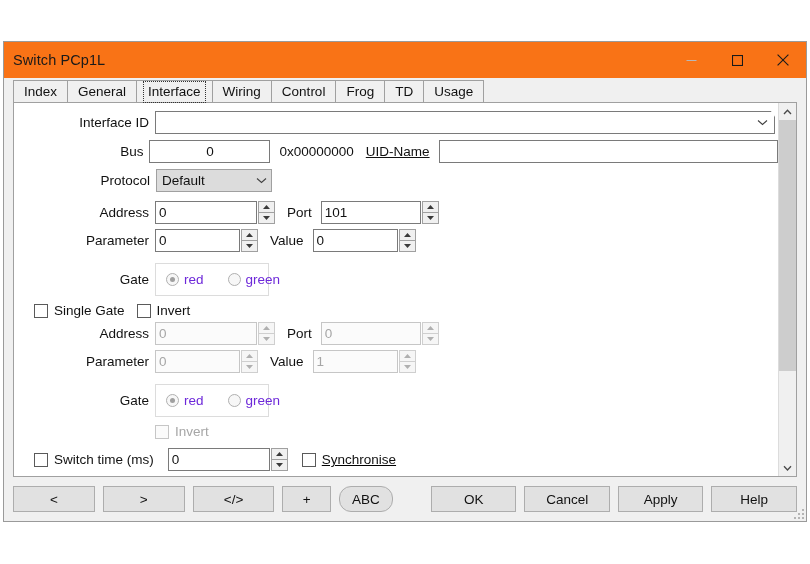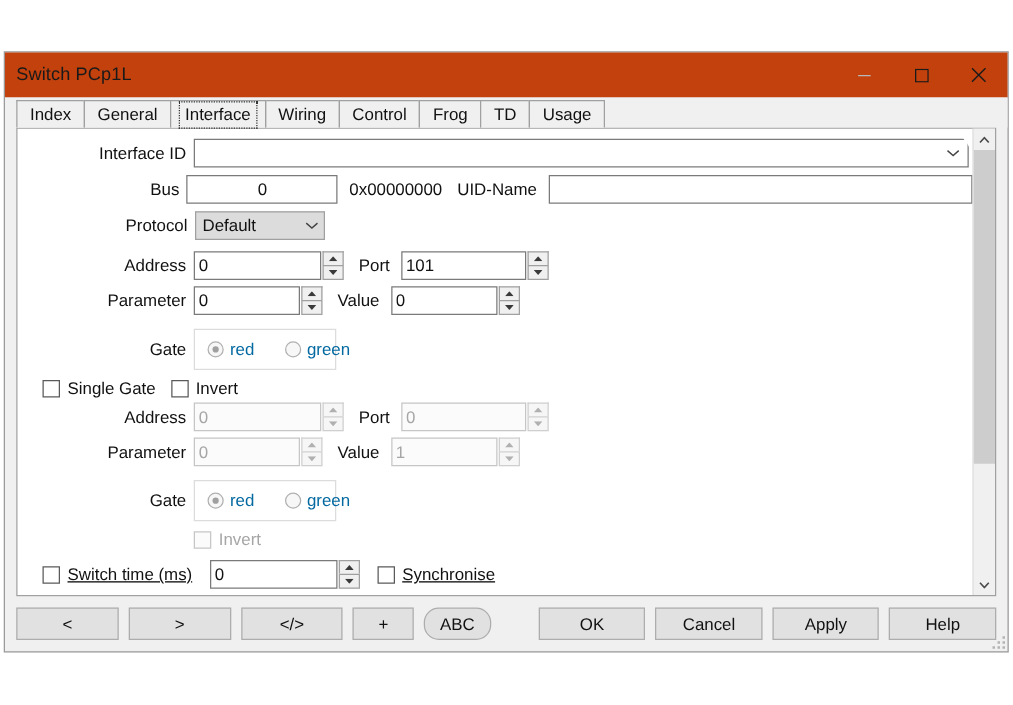--- a/index.html
+++ b/index.html
@@ -22,21 +22,21 @@
     background: #f0f0f0;
     border: 1px solid #9a9a9a;
     box-sizing: border-box;
     display: flex;
     flex-direction: column;
   }
 
   
   .titlebar {
     height: 36px;
-    background: #c2410c;
+    background: #f97316;
     display: flex;
     align-items: center;
     flex: none;
     position: relative;
   }
   .title-text {
     font-size: 14.5px;
     color: #1a1a1a;
     padding-left: 9px;
     white-space: nowrap;
@@ -279,21 +279,21 @@
   .radio.checked .dot::after {
     content: "";
     position: absolute;
     left: 3px;
     top: 3px;
     width: 5px;
     height: 5px;
     border-radius: 50%;
     background: #a0a0a0;
   }
-  .radio .rlabel { font-size: 13.5px; color: #0369a1; white-space: nowrap; }
+  .radio .rlabel { font-size: 13.5px; color: #6d28d9; white-space: nowrap; }
 
   
   .cbox {
     display: flex;
     align-items: center;
   }
   .cbox .box {
     width: 14px;
     height: 14px;
     border: 1px solid #5a5a5a;
@@ -414,27 +414,27 @@
                   <polyline points="1,1.5 5.5,5.5 10,1.5" fill="none" stroke="#444" stroke-width="1.1"></polyline>
                 </svg>
             </span>
           </div>
         </div>
 
         <div class="row" style="left:2px; top:37px; width:762px;">
           <div class="lbl" style="width:135px;">Bus</div>
           <input class="tinput center" style="margin-left: 6px; width: 121px;" value="0">
           <div class="lbl lbl-left" style="margin-left:9px;">0x00000000</div>
-          <div class="lbl lbl-left" style="margin-left:12px;">UID-Name</div>
+          <div class="lbl lbl-left" style="margin-left:12px;text-decoration:underline;">UID-Name</div>
           <input class="tinput" style="margin-left: 9px; width: 359px;" value="">
         </div>
 
         <div class="row" style="left:0; top:66px;">
           <div class="lbl" style="width:136px;">Protocol</div>
-          <div class="combo-gray" style="margin-left:6px; width:104px;">
+          <div class="combo-gray" style="margin-left:6px; width:116px;">
             <span class="cb-text">Default</span>
             <span class="cb-arrow">
               <svg width="11" height="7" viewBox="0 0 11 7">
                   <polyline points="1,1.5 5.5,5.5 10,1.5" fill="none" stroke="#444" stroke-width="1.1"></polyline>
                 </svg>
             </span>
           </div>
         </div>
 
         <div class="row" style="left:0; top:98px;">
@@ -601,21 +601,21 @@
         </div>
 
         <div class="row" style="left:0; top:317px;">
           <div class="cbox disabled" style="margin-left:141px;">
             <span class="box"></span>
             <span class="clabel">Invert</span>
           </div>
         </div>
 
         <div class="row" style="left:0; top:345px;">
-          <div class="cbox" style="margin-left:20px;text-decoration:underline;">
+          <div class="cbox" style="margin-left:20px;">
             <span class="box"></span>
             <span class="clabel">Switch time (ms)</span>
           </div>
           <input class="tinput" style="margin-left: 14px; width: 102px;" value="0">
           <div class="spin">
             <div class="spin-btn up">
               <svg width="7" height="4" viewBox="0 0 7 4">
                   <polygon points="3.5,0 7,4 0,4" fill="#3a3a3a"></polygon>
                 </svg>
             </div>

